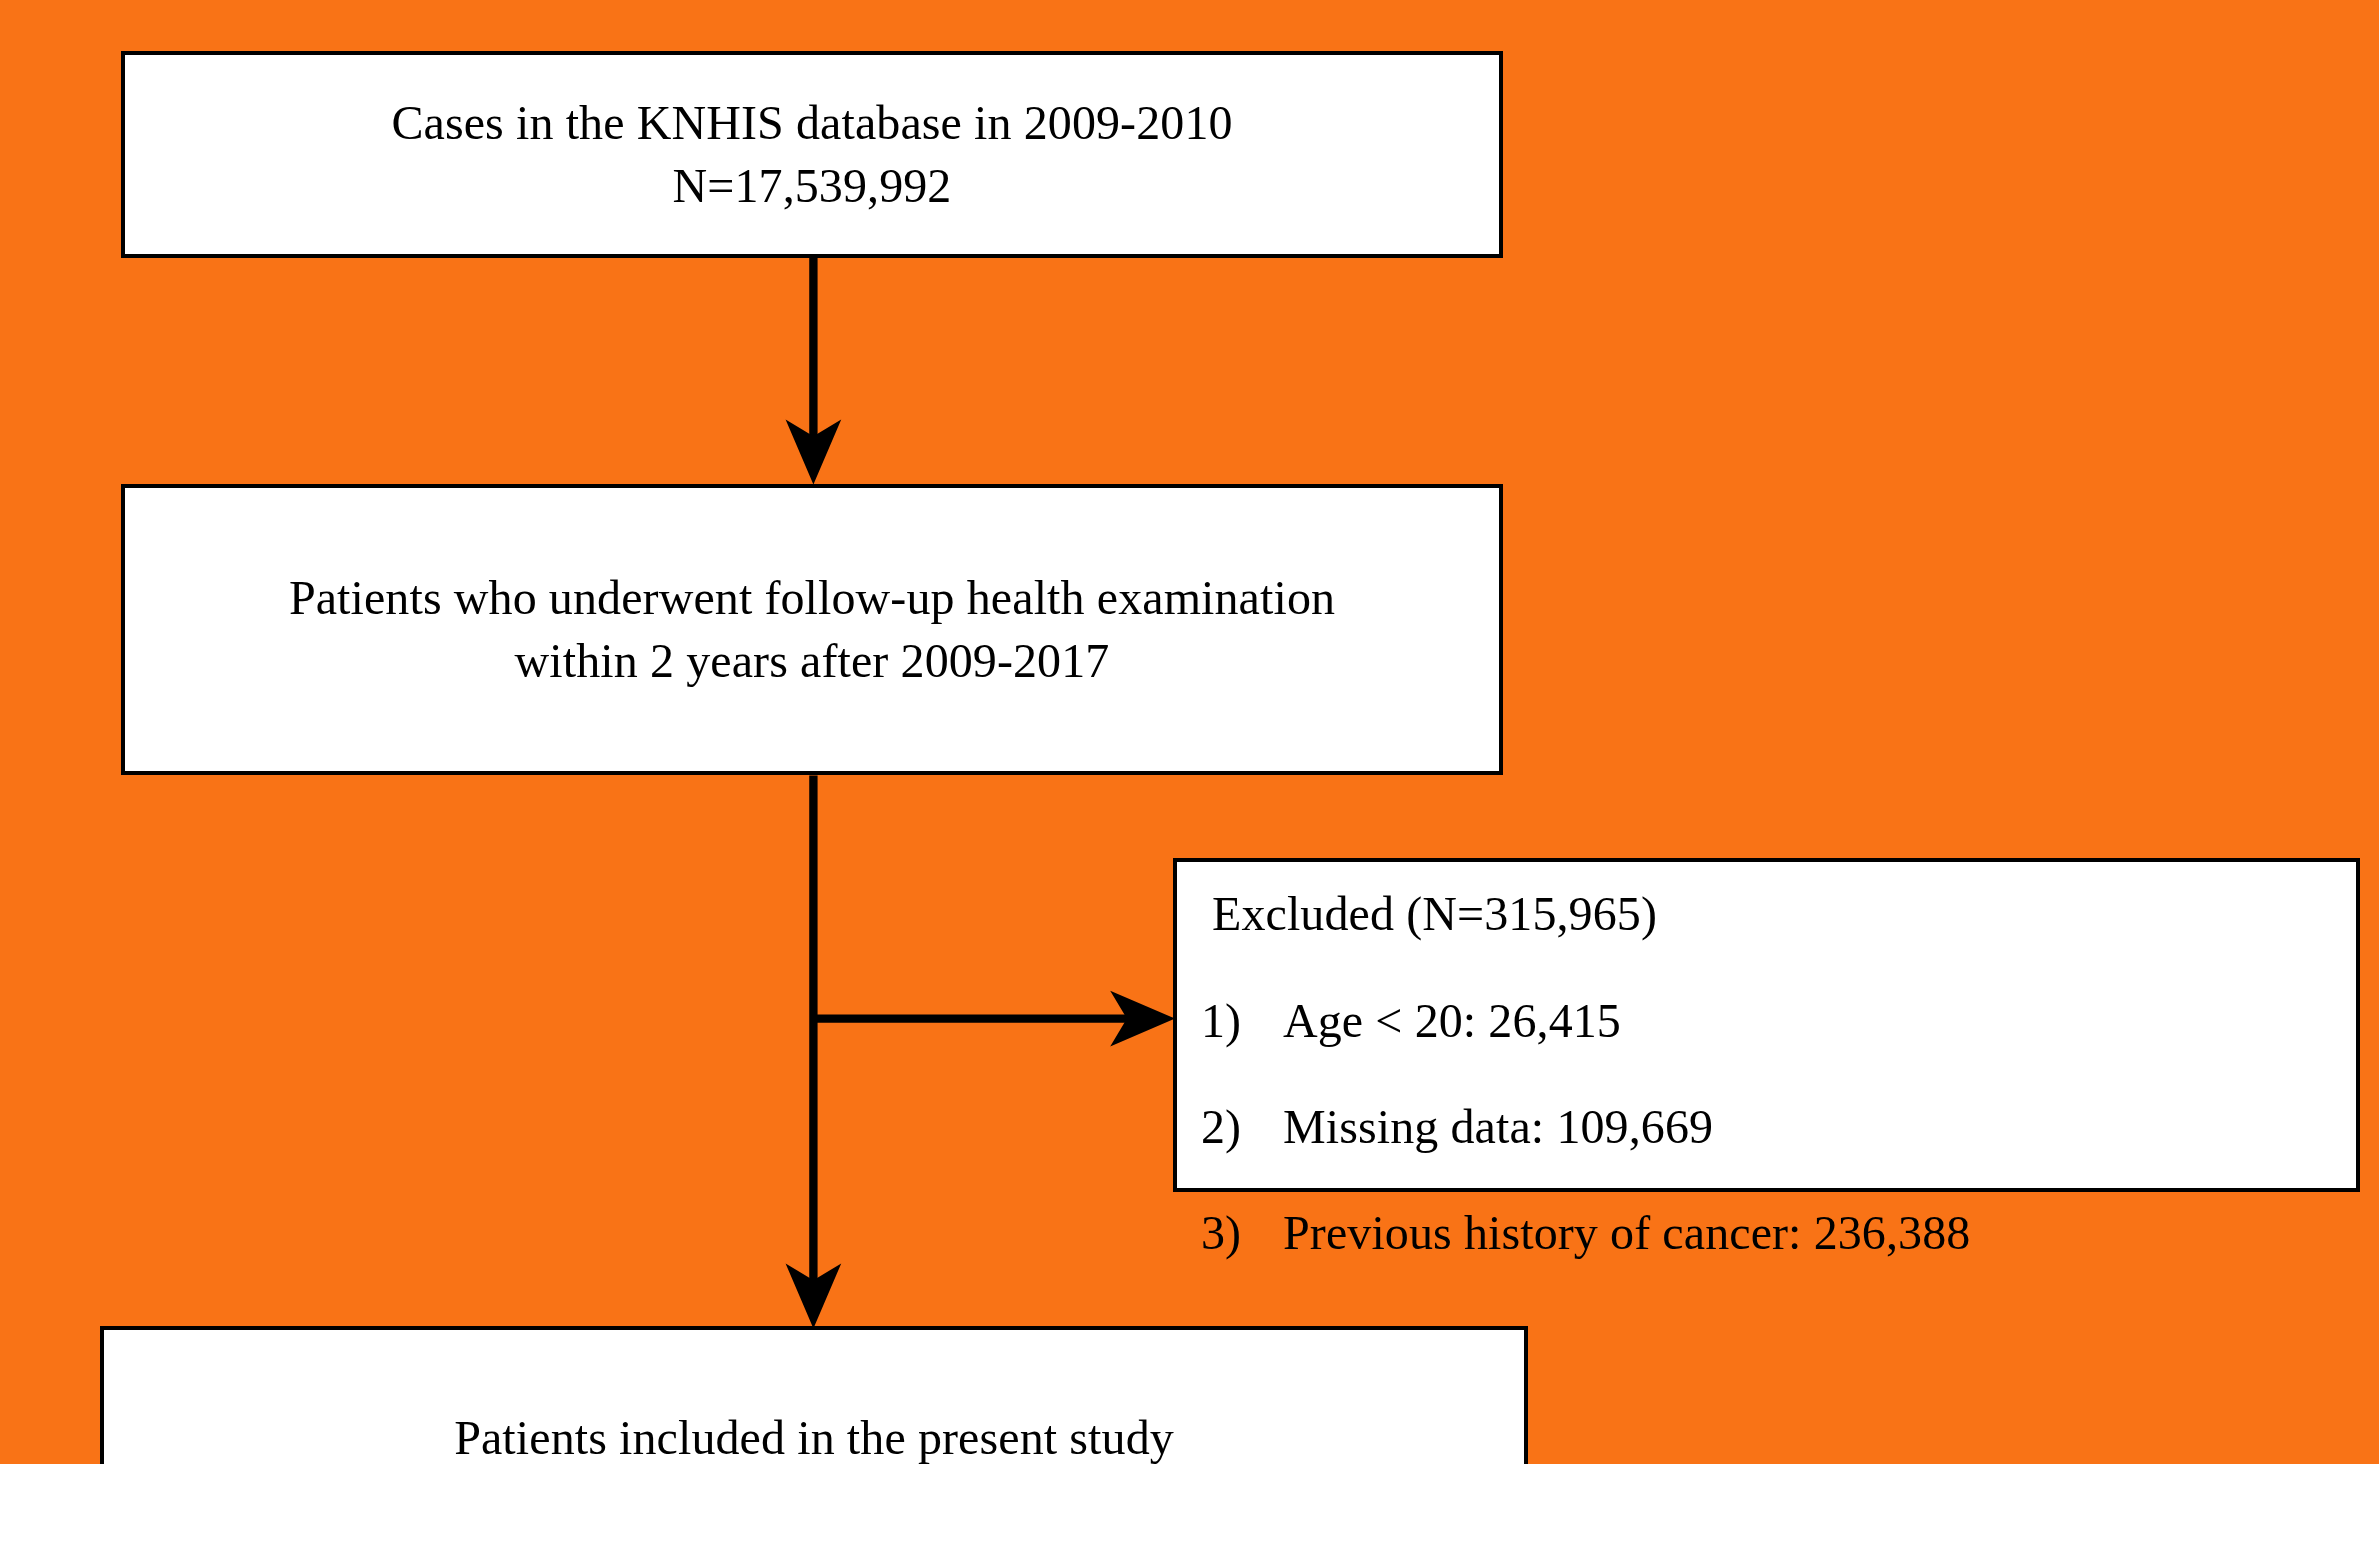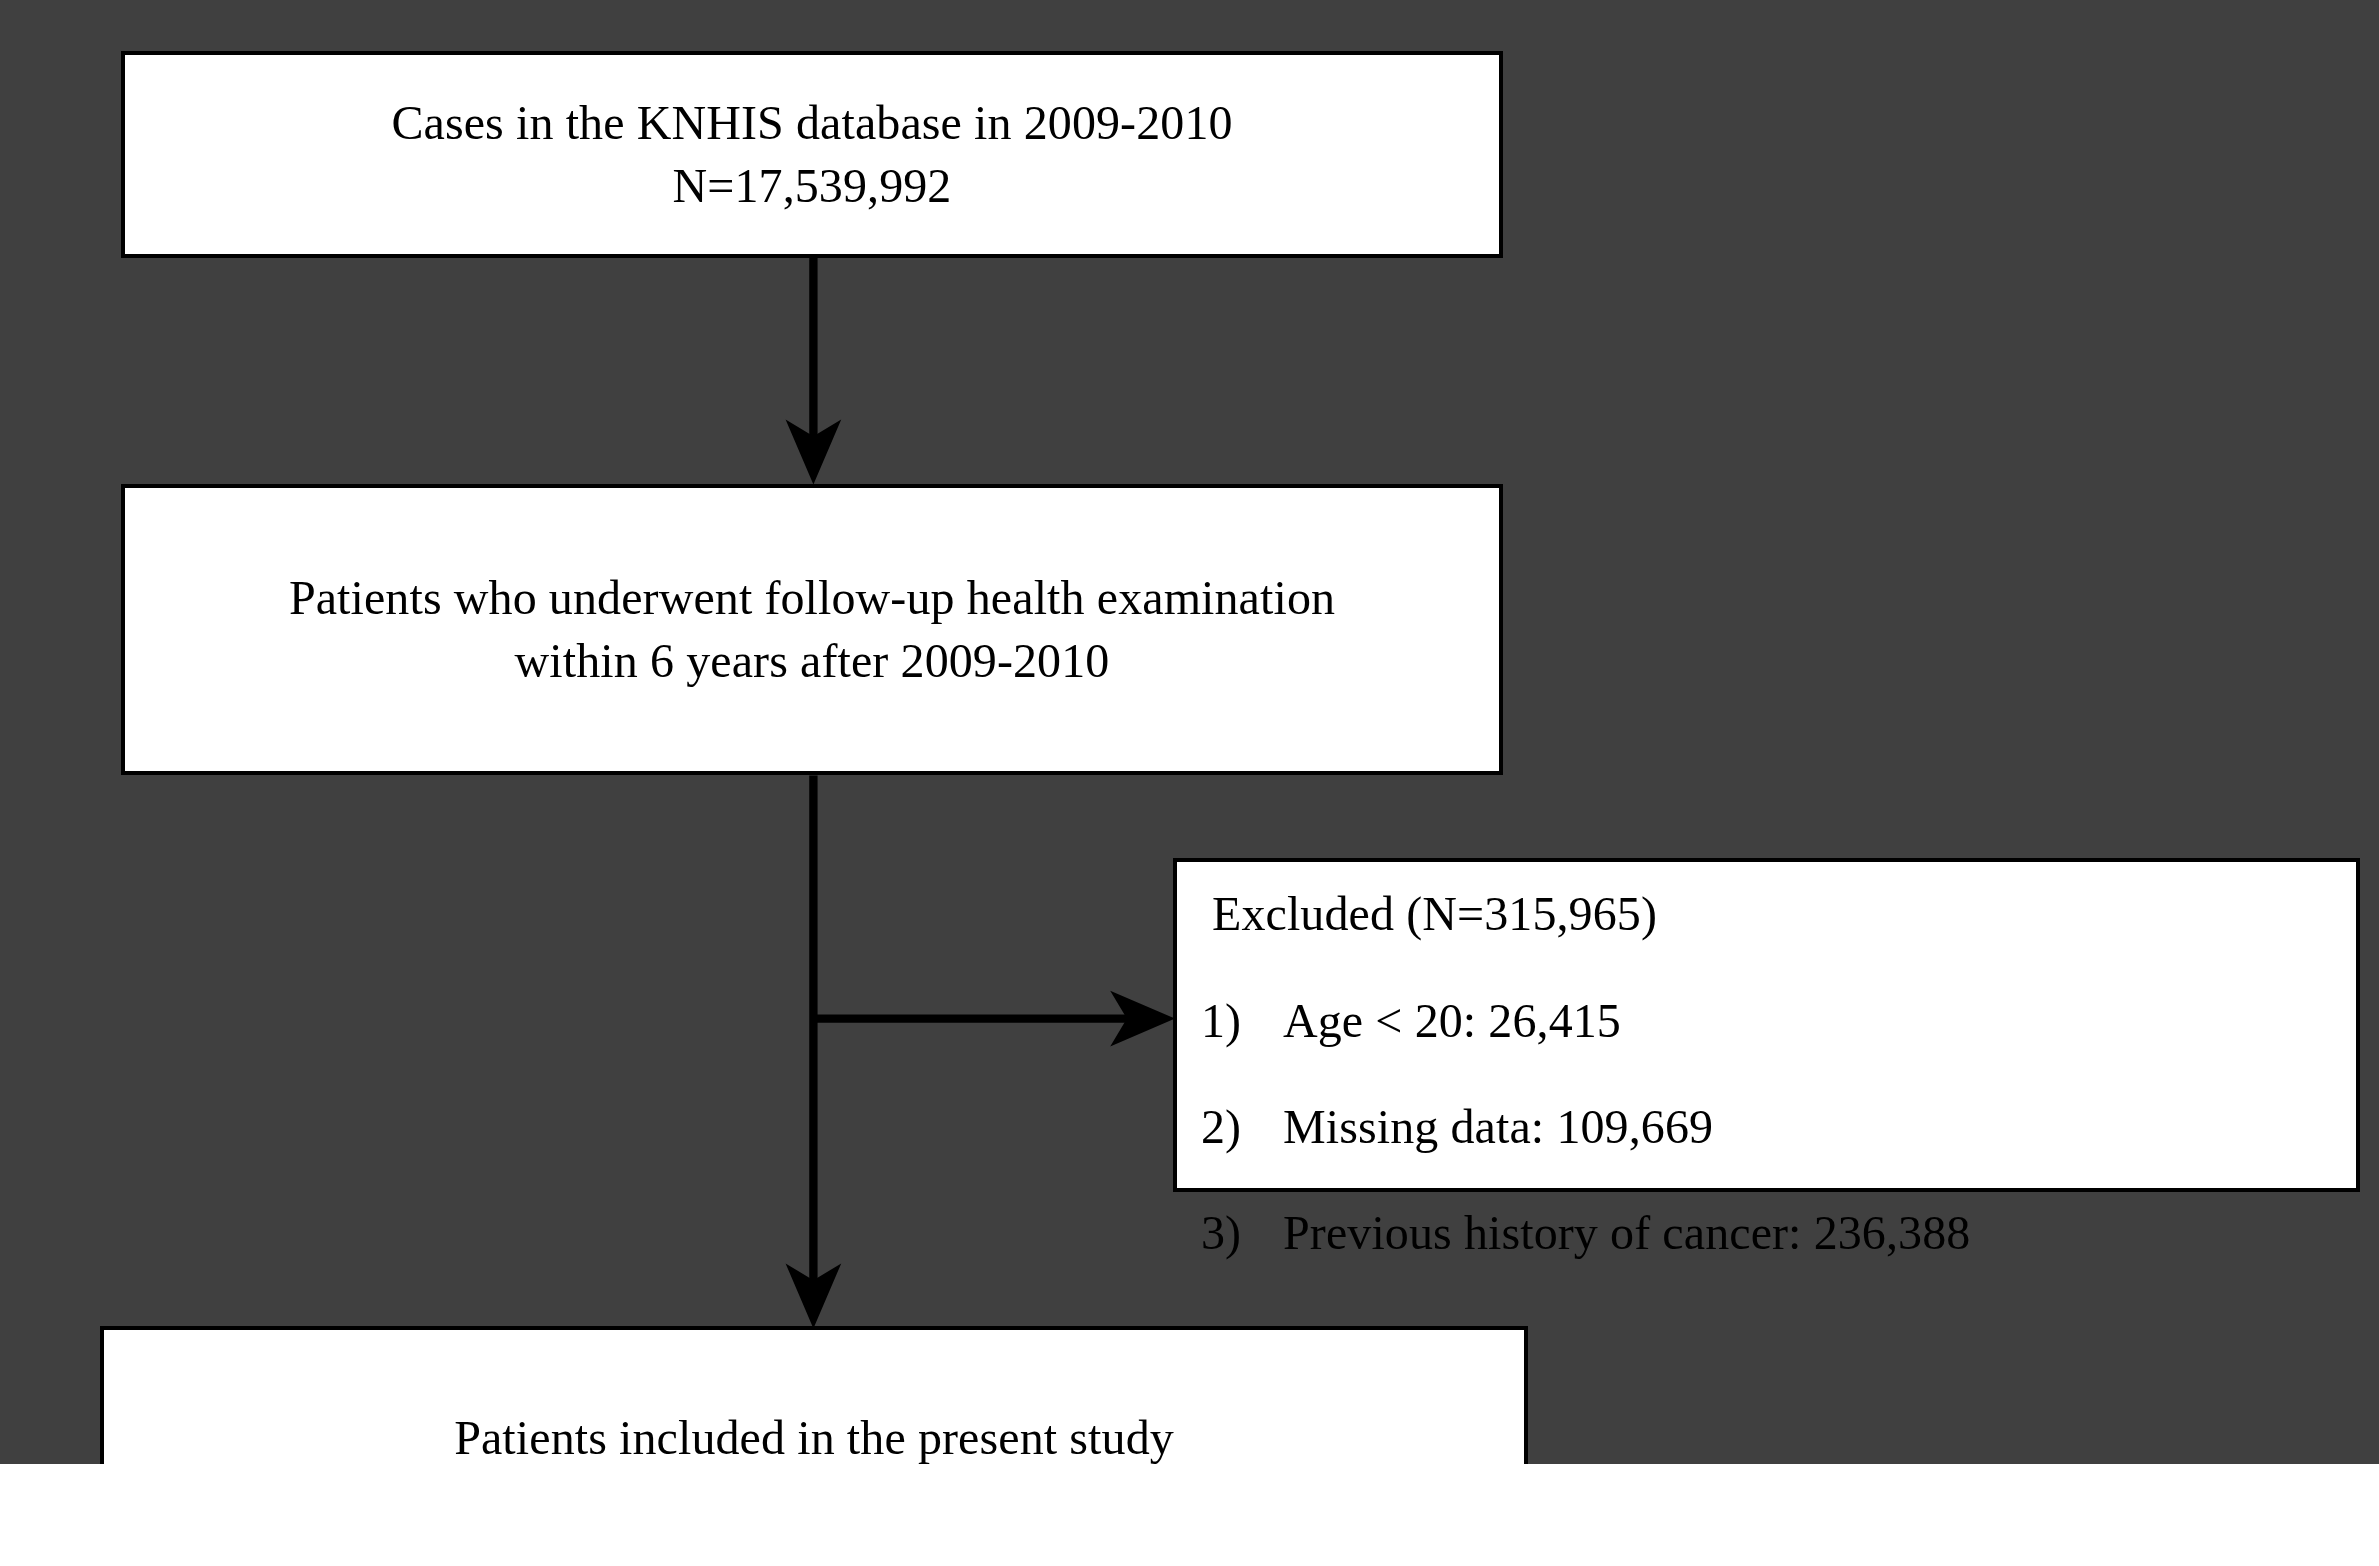--- a/index.html
+++ b/index.html
@@ -9,21 +9,21 @@
     background: #ffffff;
   }
   body {
     font-family: "Liberation Serif", "DejaVu Serif", serif;
     color: #000000;
   }
   #flow-root {
     position: relative;
     width: 2379px;
     height: 1464px;
-    background: #404040;
+    background: #f97316;
     overflow: hidden;
   }
 
   
   .flow-box {
     position: absolute;
     box-sizing: border-box;
     background: #ffffff;
     border: 4.6px solid #000000;
     display: flex;
@@ -80,21 +80,21 @@
 
 <div id="flow-root">
 
   <div class="flow-box" id="box-cases">
     <span class="line">Cases in the KNHIS database in 2009-2010</span>
     <span class="line">N=17,539,992</span>
   </div>
 
   <div class="flow-box" id="box-followup">
     <span class="line">Patients who underwent follow-up health examination</span>
-    <span class="line">within 6 years after 2009-2010</span>
+    <span class="line">within 2 years after 2009-2017</span>
   </div>
 
   <div class="flow-box" id="box-excluded">
     <span class="line">Excluded (N=315,965)</span>
     <span class="excl-row">
       <span class="excl-num">1)</span><span>Age &lt; 20: 26,415</span>
     </span>
     <span class="excl-row">
       <span class="excl-num">2)</span><span>Missing data: 109,669</span>
     </span>

